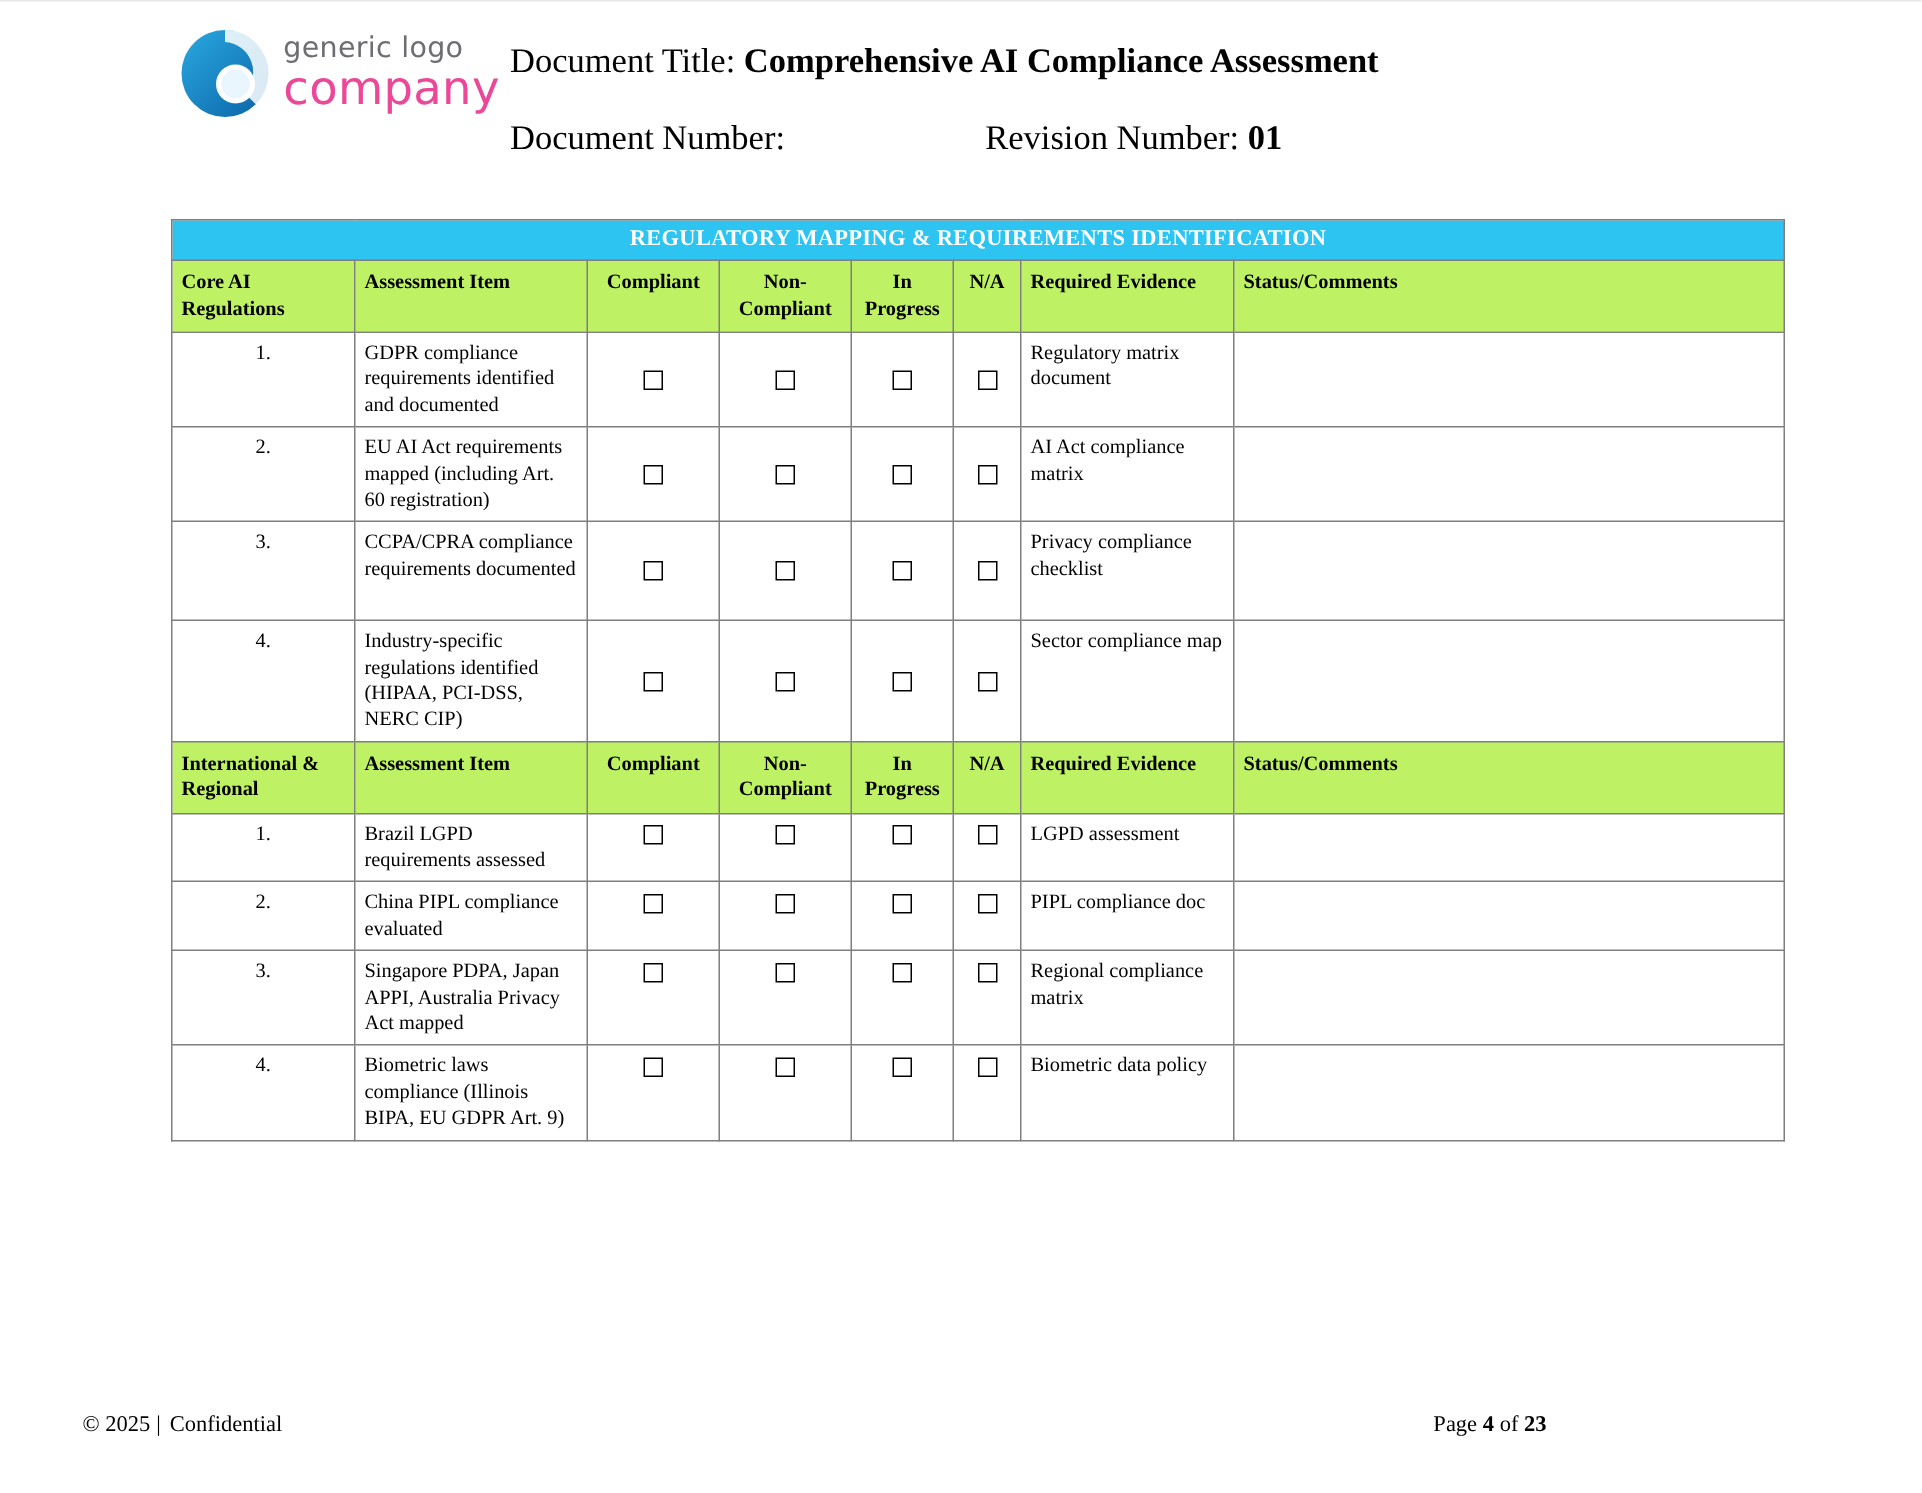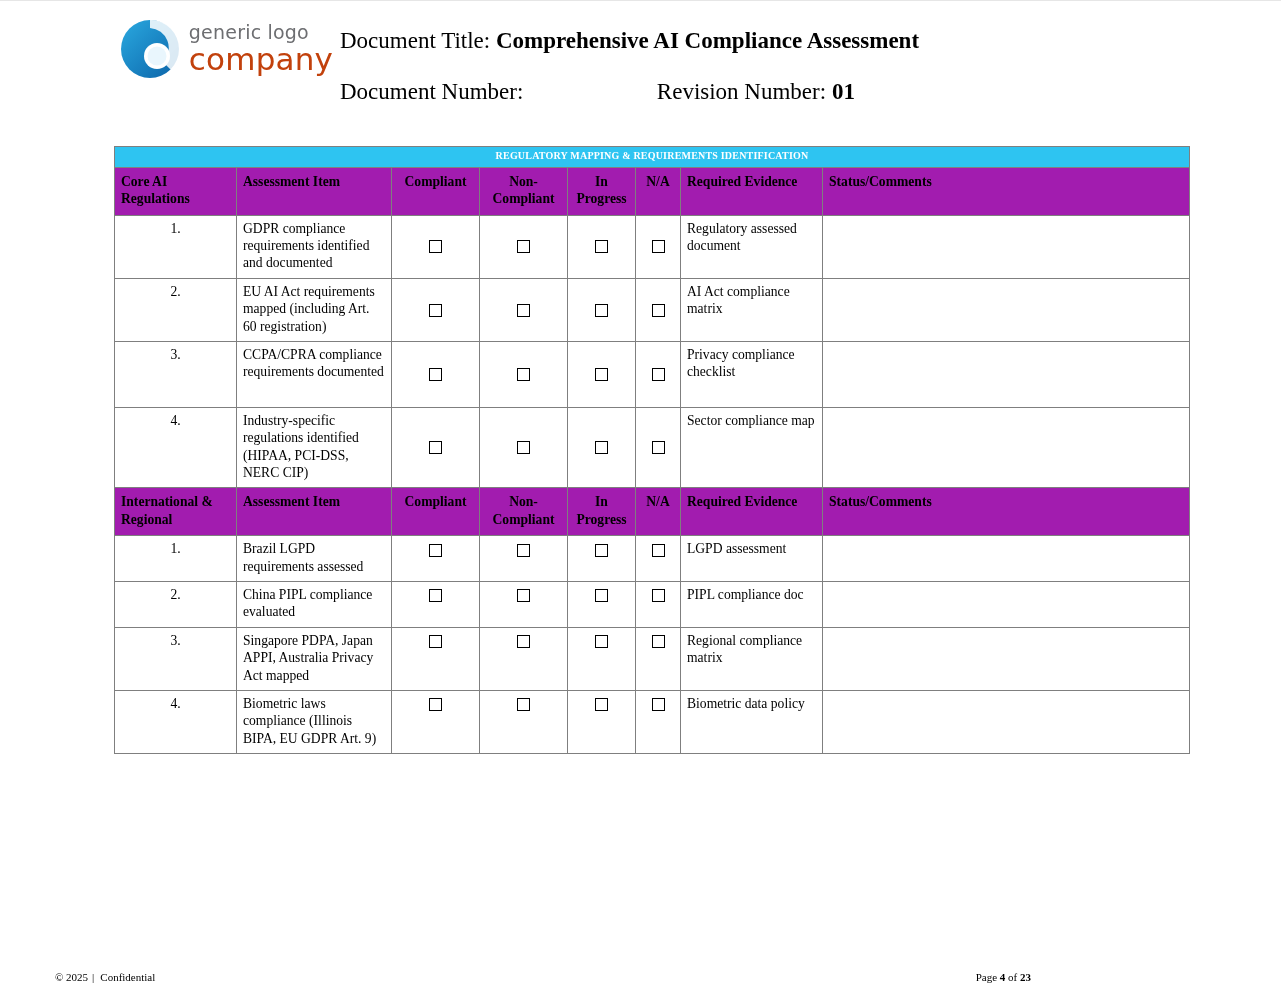--- a/index.html
+++ b/index.html
@@ -49,21 +49,21 @@
   }
   .logo-text .lt1 {
     display: block;
     font-size: 19px;
     color: #6d6e71;
     letter-spacing: .2px;
   }
   .logo-text .lt2 {
     display: block;
     font-size: 31px;
-    color: #c2410c;
+    color: #ec4899;
     margin-top: 2px;
     letter-spacing: .2px;
   }
 
   .doc-meta {
     flex: 1 1 auto;
     padding-top: 6px;
   }
   .meta-row {
     font-size: 23px;
@@ -90,27 +90,27 @@
     vertical-align: top;
     padding: 4px 6px 6px 6px;
     font-size: 13.6px;
     line-height: 1.28;
   }
   tr.banner td {
     background: #2ec4f1;
     color: #ffffff;
     text-align: center;
     font-weight: bold;
-    font-size: 10px;
+    font-size: 15px;
     letter-spacing: .2px;
     padding: 3px 0 4px 0;
     border: 1px solid #7f7f7f;
   }
   tr.subhead td {
-    background: #a21caf;
+    background: #bef264;
     font-weight: bold;
     font-size: 13.6px;
     padding: 5px 6px 7px 6px;
   }
   .c-num   { width: 122px; text-align: center; }
   .c-item  { width: 155px; margin-left: 20px; }
   .c-comp  { width: 88px;  text-align: center; margin-top: 24px; }
   .c-non   { width: 88px;  text-align: center; }
   .c-prog  { width: 68px;  text-align: center; }
   .c-na    { width: 45px;  text-align: center; }
@@ -130,25 +130,25 @@
   }
   td.cbcell { text-align: center; }
   td.cbcell.mid { vertical-align: middle; }
 
   .rownum { text-align: center; }
 
   
   .footer {
     position: absolute;
     left: 0;
-    bottom: 12px;
+    bottom: 36px;
     width: 1281px;
     display: flex;
     align-items: baseline;
-    font-size: 11px;
+    font-size: 15px;
   }
   .footer .left {
     padding-left: 55px;
   }
   .footer .left .sep {
     display: inline-block;
     padding: 0 6px 0 4px;
     color: #000;
   }
   .footer .right {
@@ -236,21 +236,21 @@
           <td class="c-stat">Status/Comments</td>
         </tr>
 
         <tr style="height:52px">
           <td class="rownum">1.</td>
           <td>GDPR compliance requirements identified and documented</td>
           <td class="cbcell mid"><span class="cb"></span></td>
           <td class="cbcell mid"><span class="cb"></span></td>
           <td class="cbcell mid"><span class="cb"></span></td>
           <td class="cbcell mid"><span class="cb"></span></td>
-          <td>Regulatory assessed document</td>
+          <td>Regulatory matrix document</td>
           <td></td>
         </tr>
         <tr style="height:52px">
           <td class="rownum">2.</td>
           <td>EU AI Act requirements mapped (including Art. 60 registration)</td>
           <td class="cbcell mid"><span class="cb"></span></td>
           <td class="cbcell mid"><span class="cb"></span></td>
           <td class="cbcell mid"><span class="cb"></span></td>
           <td class="cbcell mid"><span class="cb"></span></td>
           <td>AI Act compliance matrix</td>

